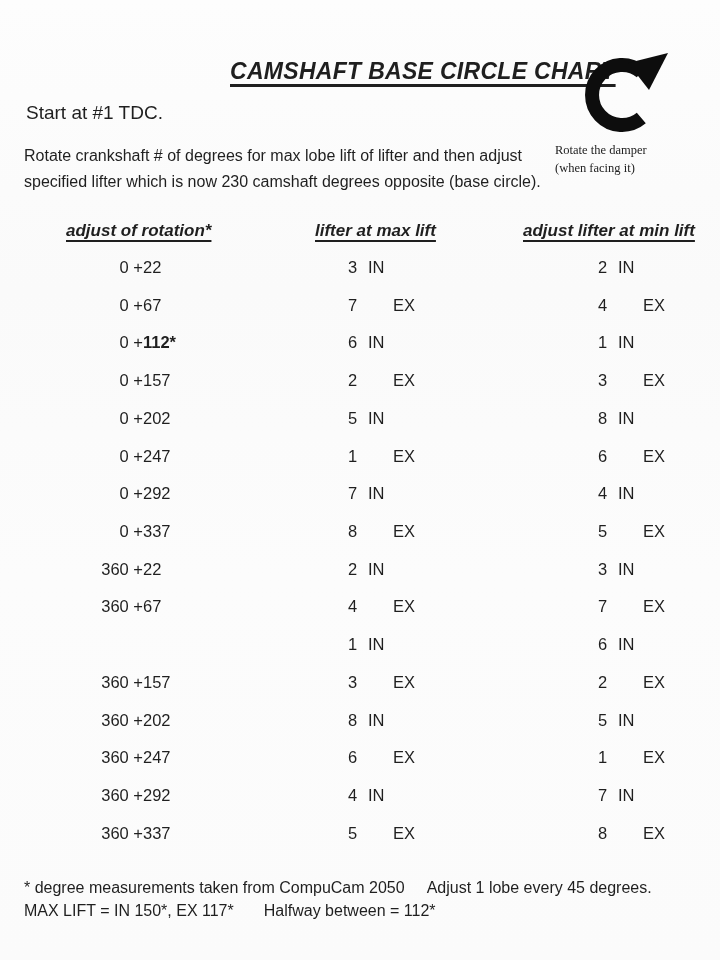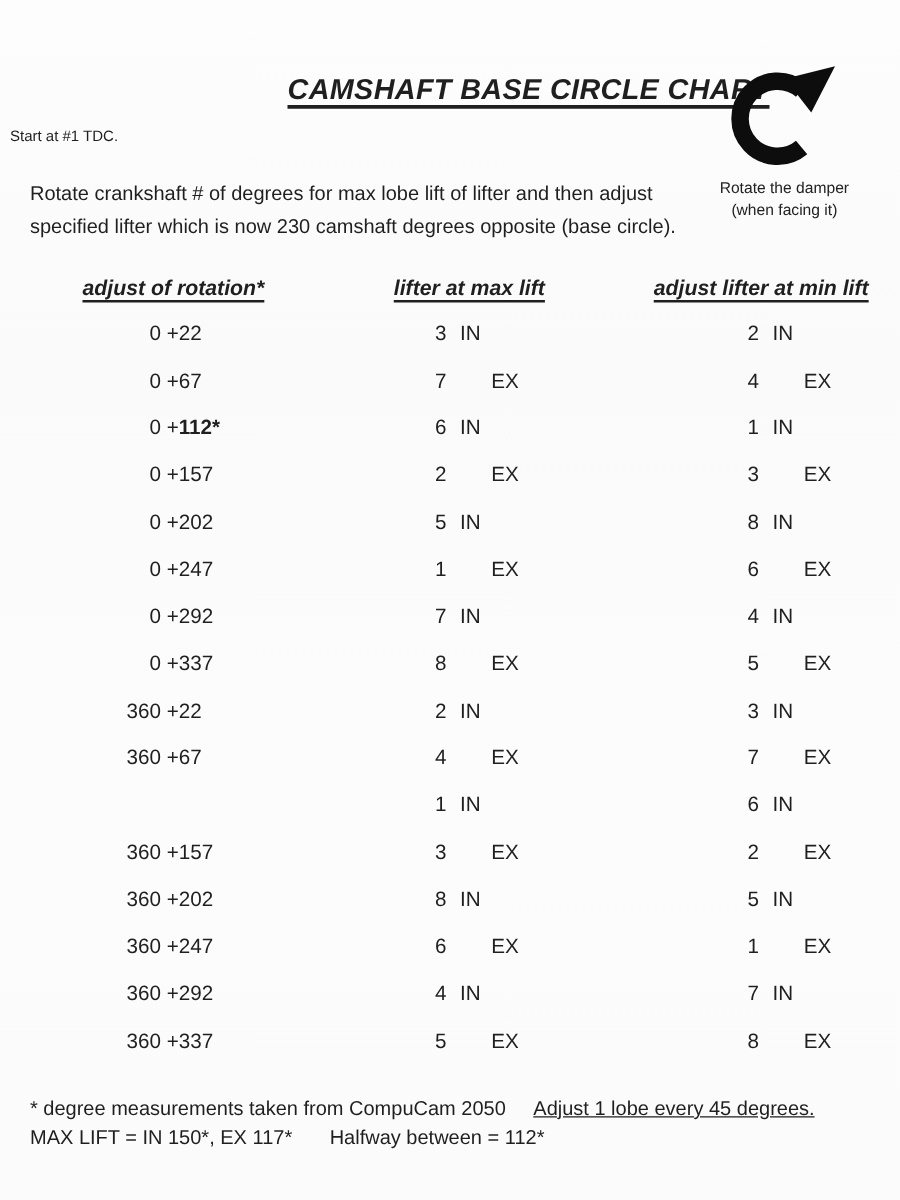--- a/index.html
+++ b/index.html
@@ -20,23 +20,23 @@
     font-size:23px;font-weight:bold;font-style:italic;
     letter-spacing:0.3px;
     text-decoration:underline;
     text-decoration-thickness:2.5px;
     text-underline-offset:5px;
     white-space:nowrap;
   }
   .rotate-icon{position:absolute;left:572px;top:45px;width:105px;height:105px;}
   .rotate-caption{
     position:absolute;left:555px;top:141px;width:145px;
-    text-align:center;font-size:12.5px;line-height:18px;color:#222;
+    font-size:12.5px;line-height:18px;color:#222;font-family:Liberation Serif, serif;
   }
-  .start-line{position:absolute;left:8px;top:102px;margin:0;font-size:12px;}
+  .start-line{position:absolute;left:26px;top:102px;margin:0;font-size:19px;}
   .instructions{
     position:absolute;left:24px;top:143px;margin:0;width:540px;
     font-size:16px;line-height:26px;
   }
   .thead{position:absolute;top:221px;left:0;width:100%;font-size:17px;}
   .thead .h{
     position:absolute;top:0;
     font-weight:bold;font-style:italic;white-space:nowrap;
     text-decoration:underline;
     text-decoration-thickness:2px;
@@ -54,21 +54,21 @@
   .c1 .offset{display:inline-block;width:34px;text-align:left;}
   .c1 .offset.bold{font-weight:bold;}
   .num{display:inline-block;width:11px;}
   .lbl{display:inline-block;}
   .lbl.t-in{margin-left:9px;}
   .lbl.t-ex{margin-left:34px;}
   .footnotes{
     position:absolute;left:24px;top:877px;margin:0;width:690px;
     font-size:16px;line-height:22.5px;white-space:nowrap;
   }
-  .fn-gap-1{margin-left:22px;text-decoration:underline;}
+  .fn-gap-1{margin-left:22px;}
   .fn-gap-2{margin-left:30px;}
 </style>
 </head>
 <body>
 
 <div class="page">
 
   <h1 class="title">CAMSHAFT BASE CIRCLE CHART</h1>
 
   <div class="rotate-icon">

